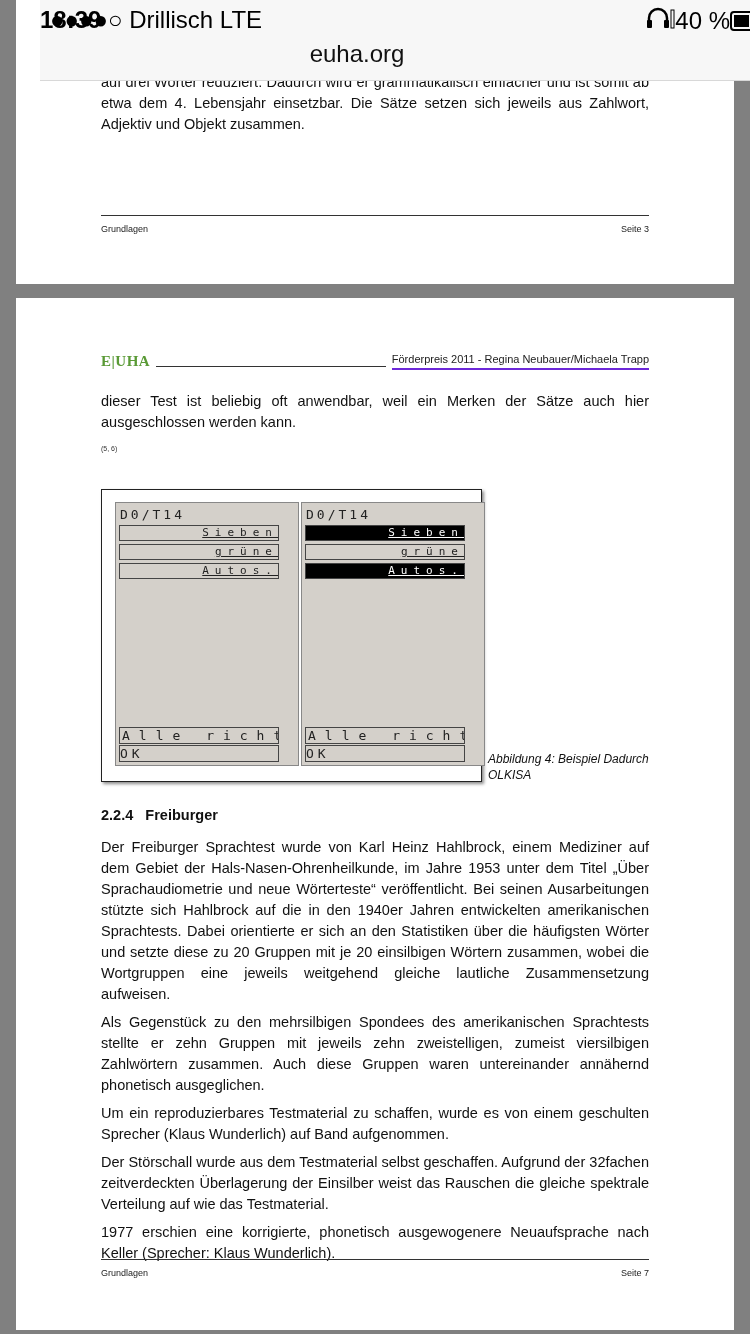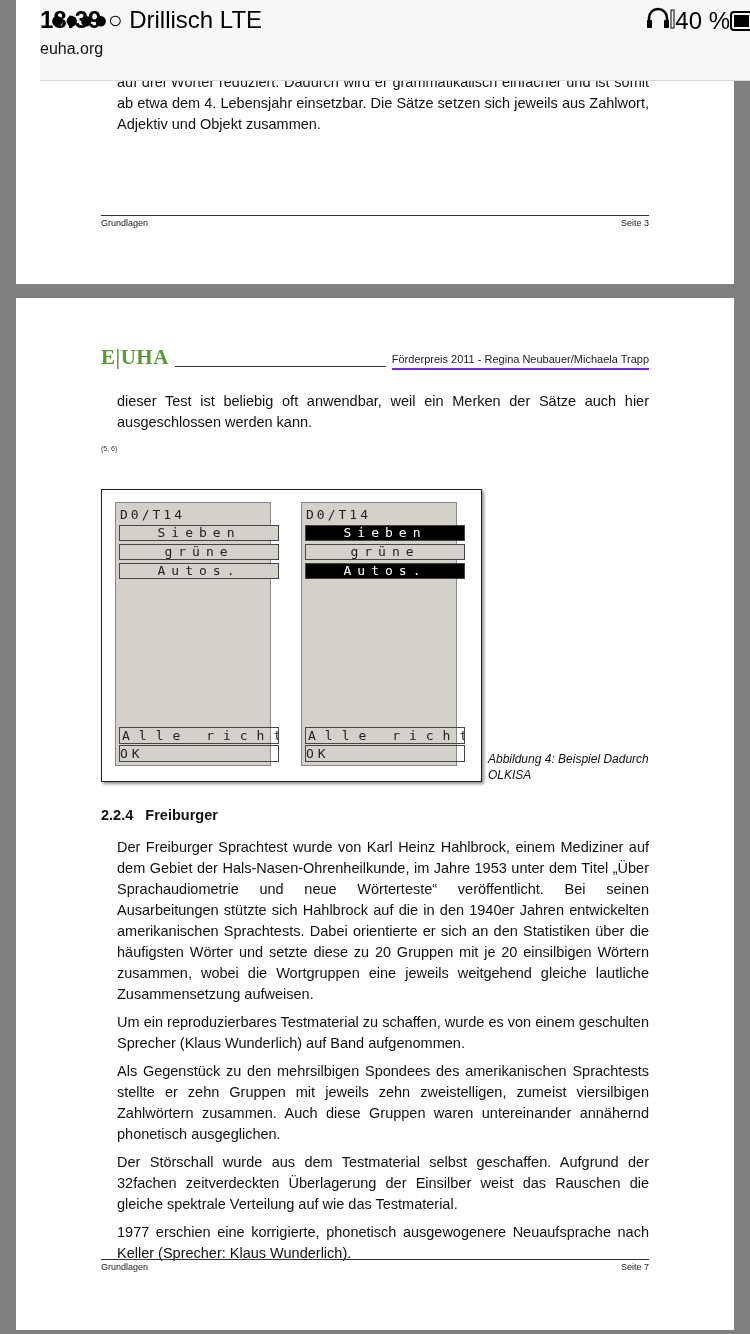--- a/index.html
+++ b/index.html
@@ -5,40 +5,40 @@
   html, body { margin:0; padding:0; }
   body { width:750px; height:1334px; background:#808080; position:relative; overflow:hidden; font-family:"Liberation Sans", sans-serif; }
   .statusbar { position:absolute; left:0; top:0; width:750px; height:80px; background:#f7f7f7; z-index:5; border-bottom:1px solid #d8d8d8;margin-left:40px; }
   .sb-row { position:absolute; top:4px; left:0; width:750px; height:34px; font-size:24px; color:#000; }
   .sb-left { position:absolute; left:10px; top:2px; }
   .sb-time { position:absolute; left:0; width:750px; top:2px; font-weight:bold; }
   .sb-right { position:absolute; right:14px; top:2px; display:flex; align-items:center; gap:0; }
   .battery { width:46px; height:20px; border:2px solid #000; border-radius:4px; position:relative; box-sizing:border-box; }
   .battery .fill { position:absolute; left:2px; top:2px; bottom:2px; background:#000; }
   .battery:after { content:""; position:absolute; right:-6px; top:5px; width:3px; height:7px; background:#000; border-radius:0 2px 2px 0; }
-  .url { position:absolute; top:40px; width:634px; font-size:16px; color:#111; }
+  .url { position:absolute; top:40px; width:634px; text-align:center; font-size:24px; color:#111; }
 
   .page { position:absolute; left:16px; width:718px; background:#fff; }
   .page1 { top:0; height:284px; }
   .page2 { top:298px; height:1032px; }
   .txt { position:absolute; left:85px; width:548px; font-size:14.5px; line-height:21px; color:#111; text-align:justify; }
-  .txt p { margin:0 0 7px 16px; }
-  .foot { position:absolute; left:85px; width:548px; border-top:1px solid #333; font-size:9px; color:#222; padding-top:2px; display:flex; justify-content:space-between; }
+  .txt p { margin:0 0 7px 0; }
+  .foot { position:absolute; left:85px; width:548px; border-top:1px solid #333; font-size:9px; color:#222; padding-top:8px; display:flex; justify-content:space-between; }
   .hdr { position:absolute; left:85px; top:56px; width:548px; height:16px; display:flex; align-items:flex-end; }
-  .logo { color:#5a9a36; font-family:"Liberation Serif", serif; font-weight:bold; font-size:21px; letter-spacing:0.5px; }
+  .logo { color:#5a9a36; font-family:"Liberation Serif", serif; font-weight:bold; font-size:15px; letter-spacing:0.5px; }
   .hdr-line { flex:1; border-bottom:1px solid #333; margin:0 6px 3px 6px; }
   .hdr-right { font-size:11px; color:#222; border-bottom:2px solid #6d28d9; padding-bottom:3px; }
   .ref { position:absolute; left:85px; top:147px; font-size:7px; color:#333; }
 
   .figure { position:absolute; left:85px; top:191px; width:379px; height:291px; border:1px solid #222; box-shadow:2px 2px 3px rgba(0,0,0,0.45); background:#fff; }
-  .screen { position:absolute; top:12px; width:156px; height:264px; background:#d4d0ca; border:1px solid #888; box-sizing:border-box; font-family:"DejaVu Sans Mono", monospace; }
+  .screen { position:absolute; top:12px; width:184px; height:264px; background:#d4d0ca; border:1px solid #888; box-sizing:border-box; font-family:"DejaVu Sans Mono", monospace; }
   .screen.s1 { left:13px; }
   .screen.s2 { left:199px; }
   .scr-title { position:absolute; left:4px; top:4px; font-size:13px; letter-spacing:3px; color:#222; }
-  .word { position:absolute; left:3px; width:160px; height:16px; box-sizing:border-box; border:1px solid #444; font-size:13px; letter-spacing:6px; text-align:center; line-height:14px; color:#222; background:#d4d0ca; }
+  .word { position:absolute; left:3px; width:160px; height:16px; box-sizing:border-box; border:1px solid #444; font-size:11px; letter-spacing:6px; text-align:right; line-height:14px; color:#222; background:#d4d0ca;text-decoration:underline; }
   .word.sel { background:#000; color:#fff; }
   .btn { position:absolute; left:3px; width:160px; height:17px; box-sizing:border-box; border:1px solid #444; font-size:13px; line-height:15px; color:#222; }
   .btn.alle { letter-spacing:9px; padding-left:2px; white-space:nowrap; overflow:hidden; }
   .btn.ok { text-align:left; letter-spacing:4px; }
   .caption { position:absolute; left:472px; top:453px; font-size:12px; font-style:italic; line-height:16px; color:#111; }
   .sec-heading { position:absolute; left:85px; top:509px; font-size:14.5px; font-weight:bold; color:#111; }
 </style>
 </head>
 <body>
 
@@ -83,22 +83,22 @@
   </div>
   <div class="caption">
     <div>Abbildung 4: Beispiel Dadurch</div>
     <div>OLKISA</div>
   </div>
 
   <div class="sec-heading" style="white-space:pre;">2.2.4   Freiburger</div>
 
   <div class="txt" style="top:539px;">
     <p>Der Freiburger Sprachtest wurde von Karl Heinz Hahlbrock, einem Mediziner auf dem Gebiet der Hals-Nasen-Ohrenheilkunde, im Jahre 1953 unter dem Titel „Über Sprachaudiometrie und neue Wörterteste“ veröffentlicht. Bei seinen Ausarbeitungen stützte sich Hahlbrock auf die in den 1940er Jahren entwickelten amerikanischen Sprachtests. Dabei orientierte er sich an den Statistiken über die häufigsten Wörter und setzte diese zu 20 Gruppen mit je 20 einsilbigen Wörtern zusammen, wobei die Wortgruppen eine jeweils weitgehend gleiche lautliche Zusammensetzung aufweisen.</p>
+    <p>Als Gegenstück zu den mehrsilbigen Spondees des amerikanischen Sprachtests stellte er zehn Gruppen mit jeweils zehn zweistelligen, zumeist viersilbigen Zahlwörtern zusammen. Auch diese Gruppen waren untereinander annähernd phonetisch ausgeglichen.</p>
     <p>Um ein reproduzierbares Testmaterial zu schaffen, wurde es von einem geschulten Sprecher (Klaus Wunderlich) auf Band aufgenommen.</p>
-    <p>Als Gegenstück zu den mehrsilbigen Spondees des amerikanischen Sprachtests stellte er zehn Gruppen mit jeweils zehn zweistelligen, zumeist viersilbigen Zahlwörtern zusammen. Auch diese Gruppen waren untereinander annähernd phonetisch ausgeglichen.</p>
     <p>Der Störschall wurde aus dem Testmaterial selbst geschaffen. Aufgrund der 32fachen zeitverdeckten Überlagerung der Einsilber weist das Rauschen die gleiche spektrale Verteilung auf wie das Testmaterial.</p>
     <p>1977 erschien eine korrigierte, phonetisch ausgewogenere Neuaufsprache nach Keller (Sprecher: Klaus Wunderlich).</p>
   </div>
 
   <div class="foot" style="top:961px;">
     <span>Grundlagen</span>
     <span>Seite 7</span>
   </div>
 </div>
 

